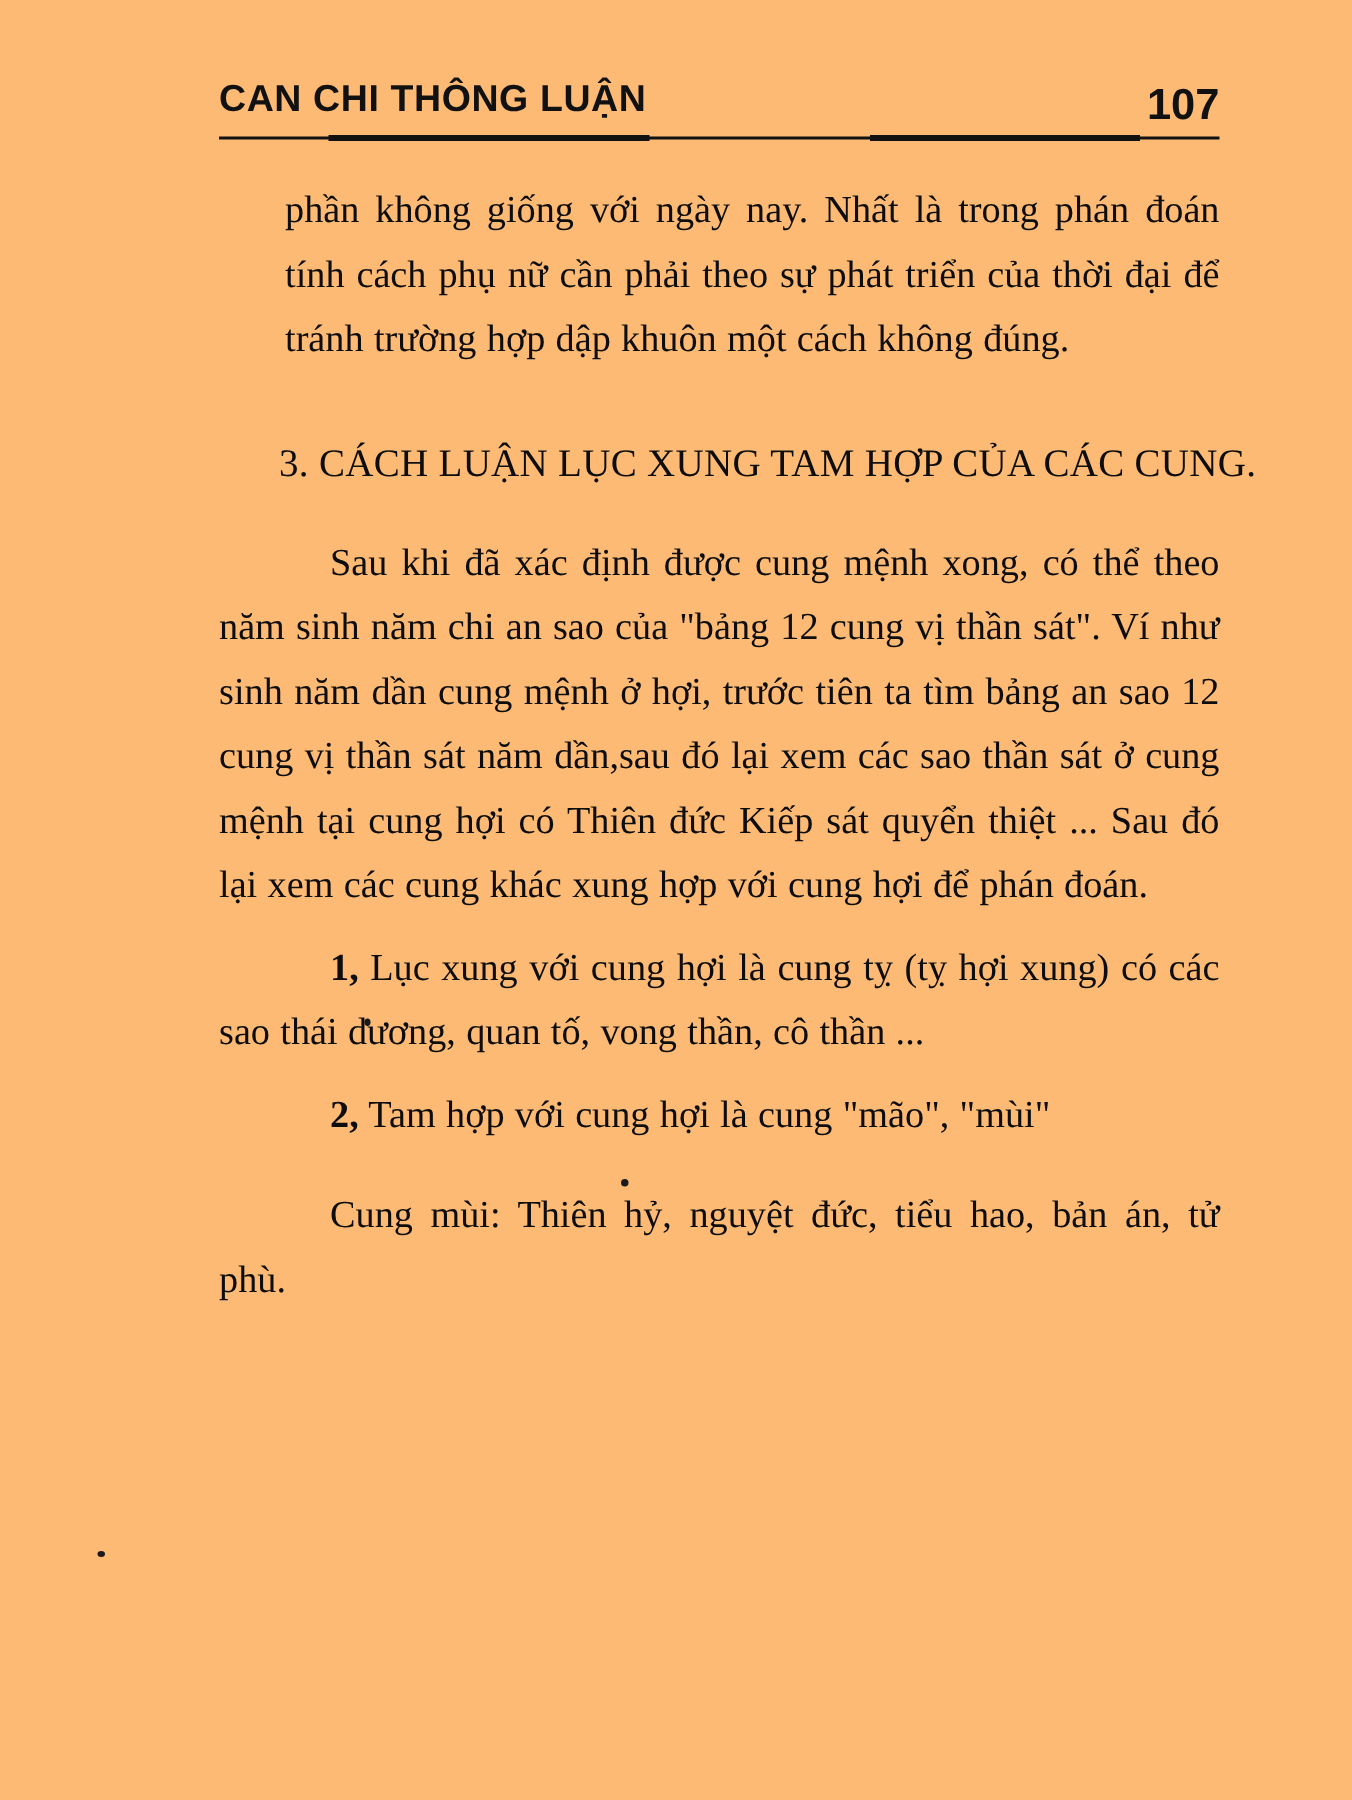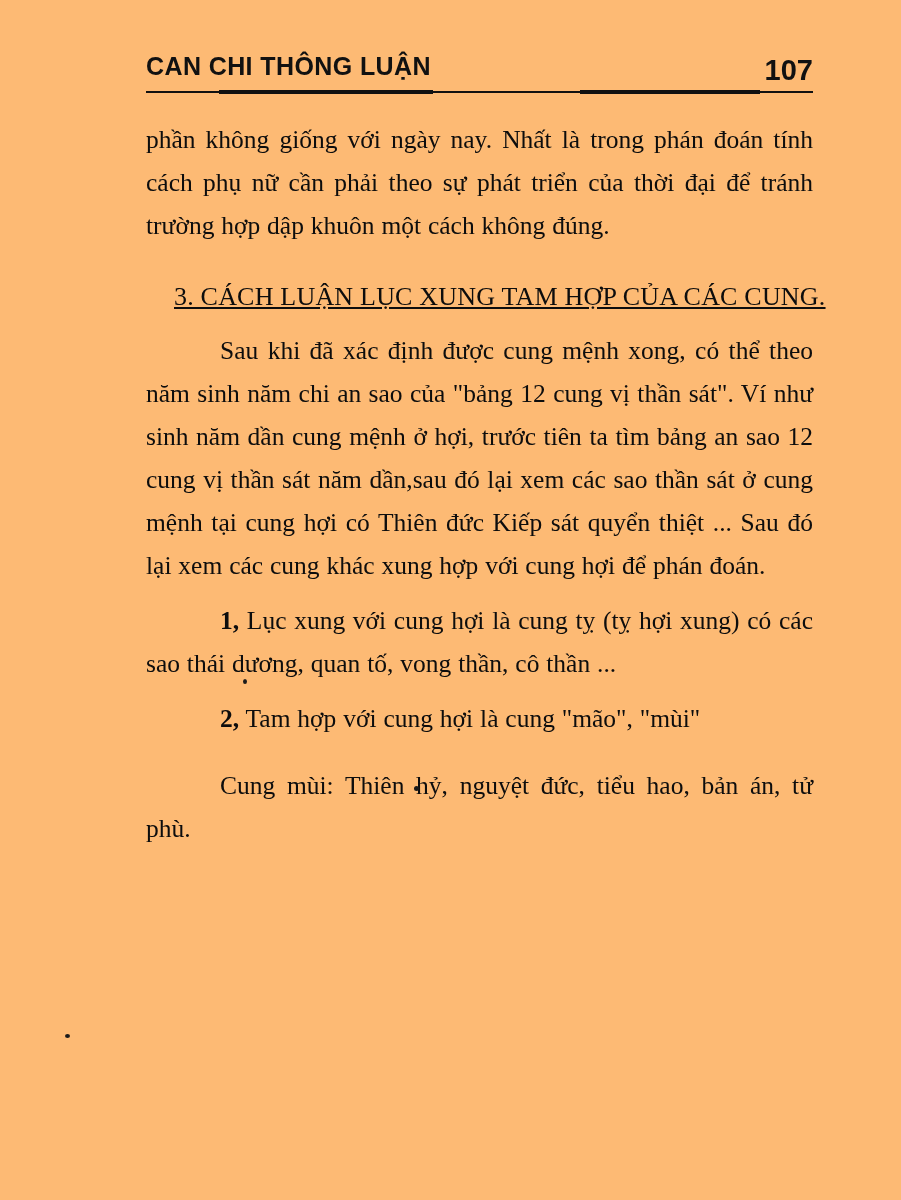--- a/index.html
+++ b/index.html
@@ -78,35 +78,34 @@
   p.para {
     margin: 0;
     font-size: 25.5px;
     line-height: 43px;
     text-align: justify;
     text-justify: inter-word;
     text-indent: 74px;
     word-spacing: 0.5px;
     -webkit-font-smoothing: none;
   }
-  p.para.no-indent { text-indent: 0; }
+  p.para.no-indent { text-indent: 0; margin-left: 44px; }
 
   
   .gap-sm { height: 12px; }
   .gap-md { height: 30px; }
 
   h2.section-heading {
-    margin: 0;
+    margin: 12px;
     font-size: 26px;
     line-height: 40px;
     font-weight: 400;
     letter-spacing: 0.2px;
     text-indent: 28px;
     white-space: nowrap;
-    text-decoration: underline;
   }
 
   .lead-num {
     font-weight: 700;
   }
 
   
   .speck {
     position: absolute;
     background: #1a1a1a;

